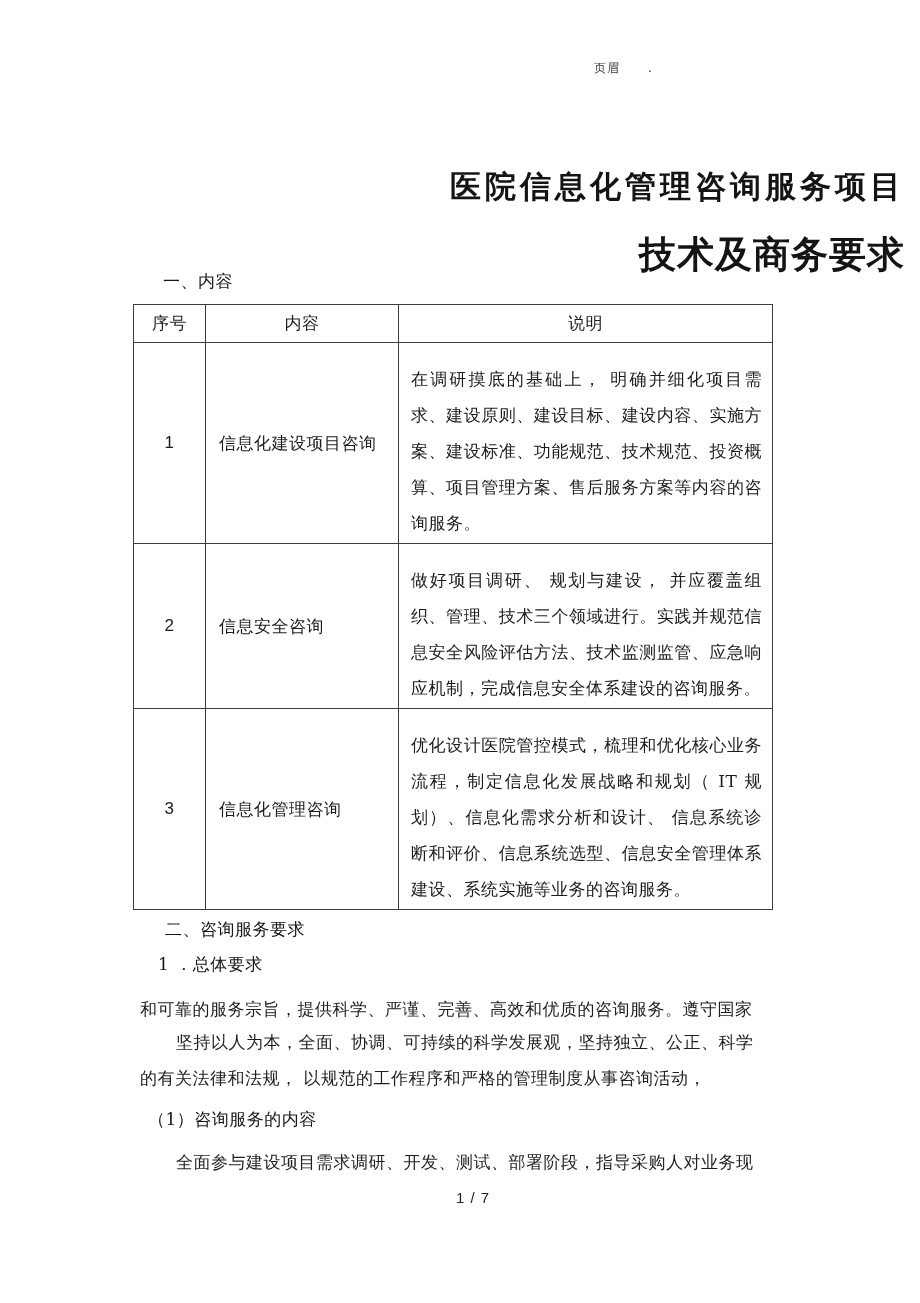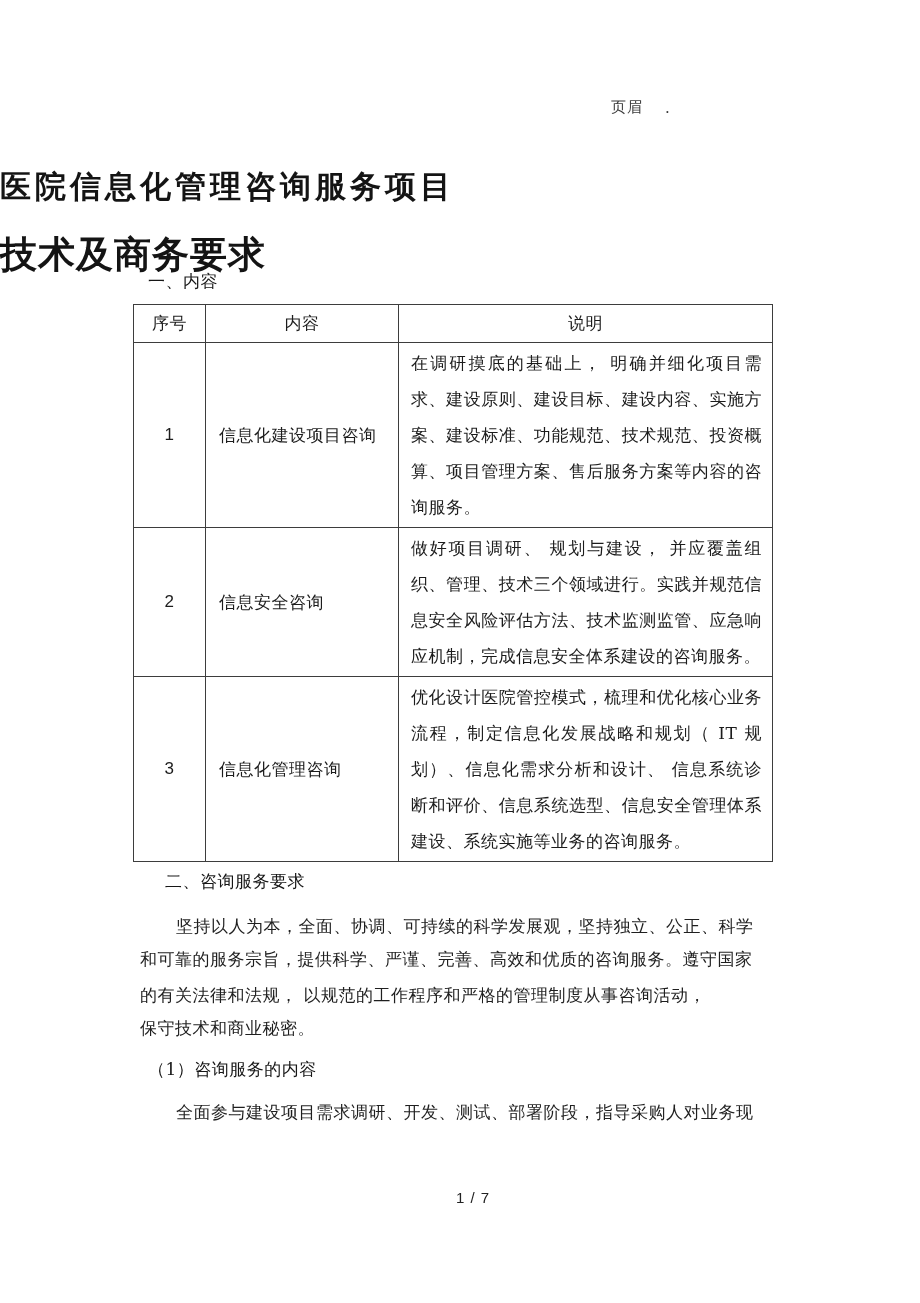--- a/index.html
+++ b/index.html
@@ -6,38 +6,38 @@
   .page{
     position:relative;
     width:920px;height:1303px;
     background:#ffffff;
     color:#1c1c1c;
     font-family:"DejaVu Serif","Liberation Serif",serif;
     overflow:hidden;
   }
   
   .page-header{
-    position:absolute;top:60px;left:611px;
-    font-size:15px;color:#3a3a3a;letter-spacing:1px;margin-top:38px;
+    position:absolute;top:60px;left:594px;
+    font-size:12px;color:#3a3a3a;letter-spacing:1px;
   }
   .hdr-dot{position:absolute;left:54px;top:1px;color:#3a3a3a;}
   
   .title{
     position:absolute;left:0;width:905px;margin:0;
-    text-align:left;font-weight:700;color:#141414;
+    text-align:right;font-weight:700;color:#141414;
   }
   .t1{top:166px;font-size:31px;letter-spacing:4px;}
   .t2{top:230px;font-size:37px;letter-spacing:1px;}
   
   .body{
     position:absolute;left:140px;top:270px;width:655px;
     font-size:17px;letter-spacing:0.5px;
   }
   .h-sec{color:#161616;}
-  .h1sec{margin-left:8px;}
+  .h1sec{margin-left:23px;}
   .h2sec{margin-top:8px;margin-left:25px;font-family:Liberation Serif, serif;}
   .h-sub{color:#161616;}
   .sub1{margin-top:12px;margin-left:18px;}
   .sub2{margin-top:12px;margin-left:32px;}
   .sub2item{margin-top:13px;margin-left:8px;}
   
   table.ctable{
     border-collapse:collapse;table-layout:fixed;
     margin-left:-7px;margin-top:11px;
     width:639px;
@@ -56,21 +56,21 @@
   tr.r1 td{height:182px;}
   tr.r2 td{height:145px;}
   tr.r3 td{height:178px;}
   td.no{
     text-align:center;
     font-family:"Liberation Sans","DejaVu Sans",sans-serif;
     font-size:17px;
   }
   td.name{padding-left:13px;font-size:17px;letter-spacing:0.5px;}
   td.desc{
-    padding:2px 10px 2px 12px;
+    padding:18px 10px 2px 12px;
     font-size:17px;line-height:36px;
     text-align:justify;letter-spacing:0.5px;
   }
   
   .para{margin:0;line-height:33px;color:#1f1f1f;}
   .p1{margin-top:17px;}
   .p2{margin-top:3px;}
   .p3{margin-top:15px;}
   .para .line{display:block;}
   .para .indent{text-indent:36px;}
@@ -126,29 +126,29 @@
         <tr class="r3">
           <td class="no">3</td>
           <td class="name">信息化管理咨询</td>
           <td class="desc">优化设计医院管控模式，梳理和优化核心业务流程，制定信息化发展战略和规划（ IT 规划）、信息化需求分析和设计、 信息系统诊断和评价、信息系统选型、信息安全管理体系建设、系统实施等业务的咨询服务。</td>
         </tr>
       </tbody>
     </table>
 
     <div class="h-sec h2sec">二、咨询服务要求</div>
 
+    <div class="h-sub sub1">1 ．总体要求</div>
 
     <p class="para p1">
+      <span class="line">和可靠的服务宗旨，提供科学、严谨、完善、高效和优质的咨询服务。遵守国家</span>
       <span class="line indent">坚持以人为本，全面、协调、可持续的科学发展观，坚持独立、公正、科学</span>
-      <span class="line">和可靠的服务宗旨，提供科学、严谨、完善、高效和优质的咨询服务。遵守国家</span>
     </p>
 
     <p class="para p2">
       <span class="line">的有关法律和法规， 以规范的工作程序和严格的管理制度从事咨询活动，</span>
-      <span class="line">保守技术和商业秘密。</span>
     </p>
 
 
     <div class="h-sub sub2item">（1）咨询服务的内容</div>
 
     <p class="para p3">
       <span class="line indent">全面参与建设项目需求调研、开发、测试、部署阶段，指导采购人对业务现</span>
     </p>
 
   </div>

